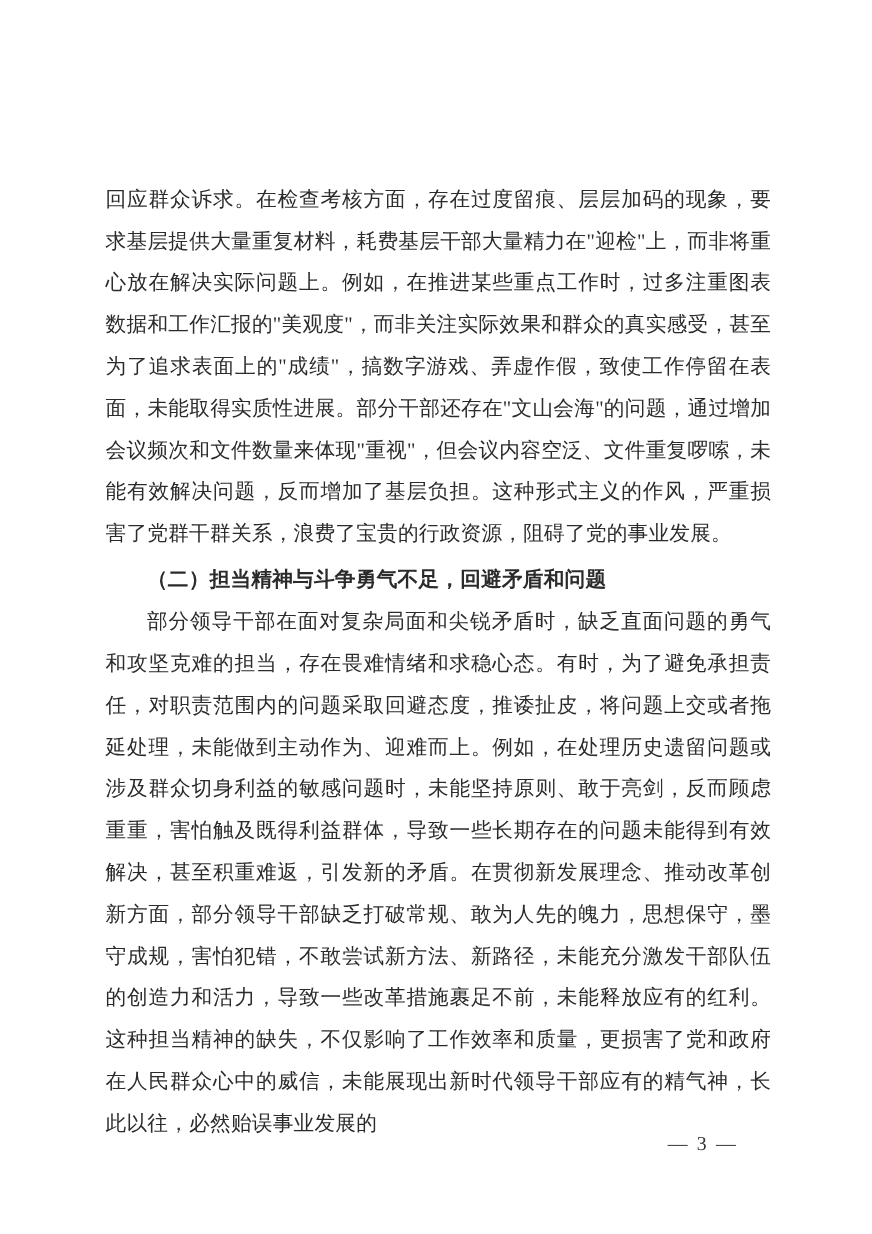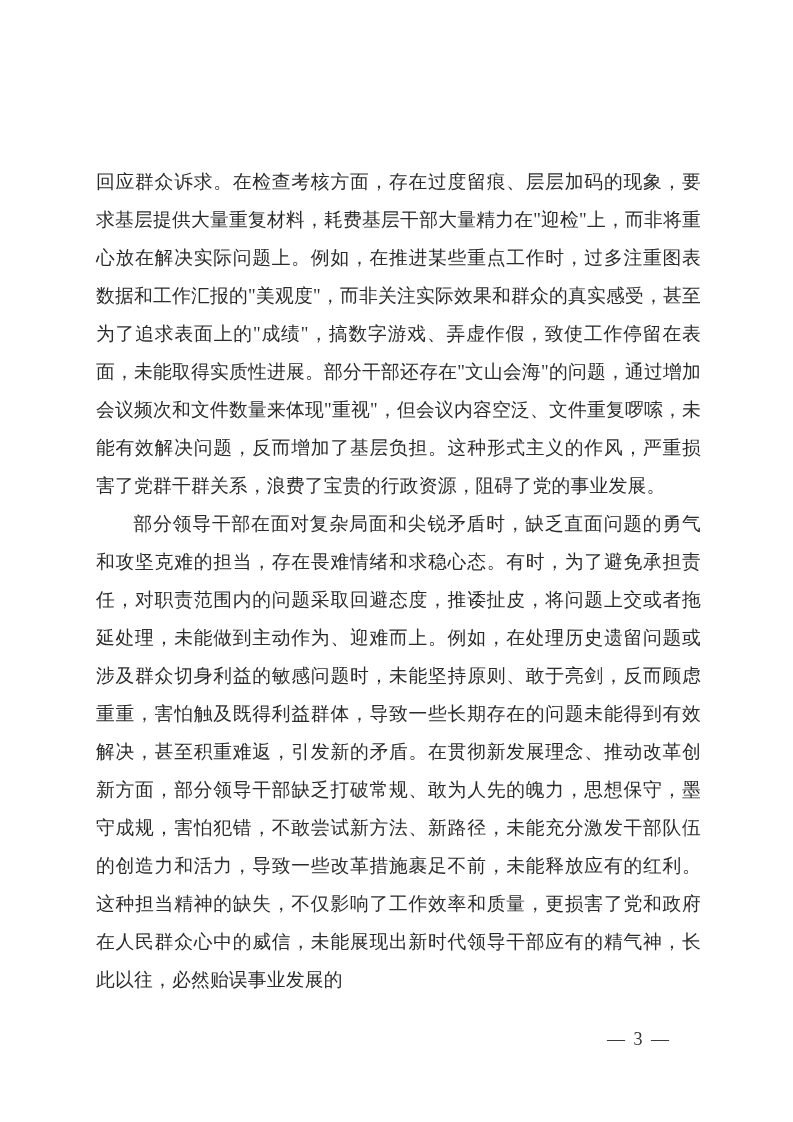--- a/index.html
+++ b/index.html
@@ -53,16 +53,17 @@
     color: #333333;
     white-space: nowrap;
   }
 </style>
 </head>
 <body>
 
 <div class="page">
   <div class="content">
     <p class="para-continuation">回应群众诉求。在检查考核方面，存在过度留痕、层层加码的现象，要求基层提供大量重复材料，耗费基层干部大量精力在"迎检"上，而非将重心放在解决实际问题上。例如，在推进某些重点工作时，过多注重图表数据和工作汇报的"美观度"，而非关注实际效果和群众的真实感受，甚至为了追求表面上的"成绩"，搞数字游戏、弄虚作假，致使工作停留在表面，未能取得实质性进展。部分干部还存在"文山会海"的问题，通过增加会议频次和文件数量来体现"重视"，但会议内容空泛、文件重复啰嗦，未能有效解决问题，反而增加了基层负担。这种形式主义的作风，严重损害了党群干群关系，浪费了宝贵的行政资源，阻碍了党的事业发展。</p>
+    <p class="para-heading">（二）担当精神与斗争勇气不足，回避矛盾和问题</p>
     <p class="para-body">部分领导干部在面对复杂局面和尖锐矛盾时，缺乏直面问题的勇气和攻坚克难的担当，存在畏难情绪和求稳心态。有时，为了避免承担责任，对职责范围内的问题采取回避态度，推诿扯皮，将问题上交或者拖延处理，未能做到主动作为、迎难而上。例如，在处理历史遗留问题或涉及群众切身利益的敏感问题时，未能坚持原则、敢于亮剑，反而顾虑重重，害怕触及既得利益群体，导致一些长期存在的问题未能得到有效解决，甚至积重难返，引发新的矛盾。在贯彻新发展理念、推动改革创新方面，部分领导干部缺乏打破常规、敢为人先的魄力，思想保守，墨守成规，害怕犯错，不敢尝试新方法、新路径，未能充分激发干部队伍的创造力和活力，导致一些改革措施裹足不前，未能释放应有的红利。这种担当精神的缺失，不仅影响了工作效率和质量，更损害了党和政府在人民群众心中的威信，未能展现出新时代领导干部应有的精气神，长此以往，必然贻误事业发展的</p>
   </div>
   <div class="page-number">— 3 —</div>
 </div>
 
 </body></html>

